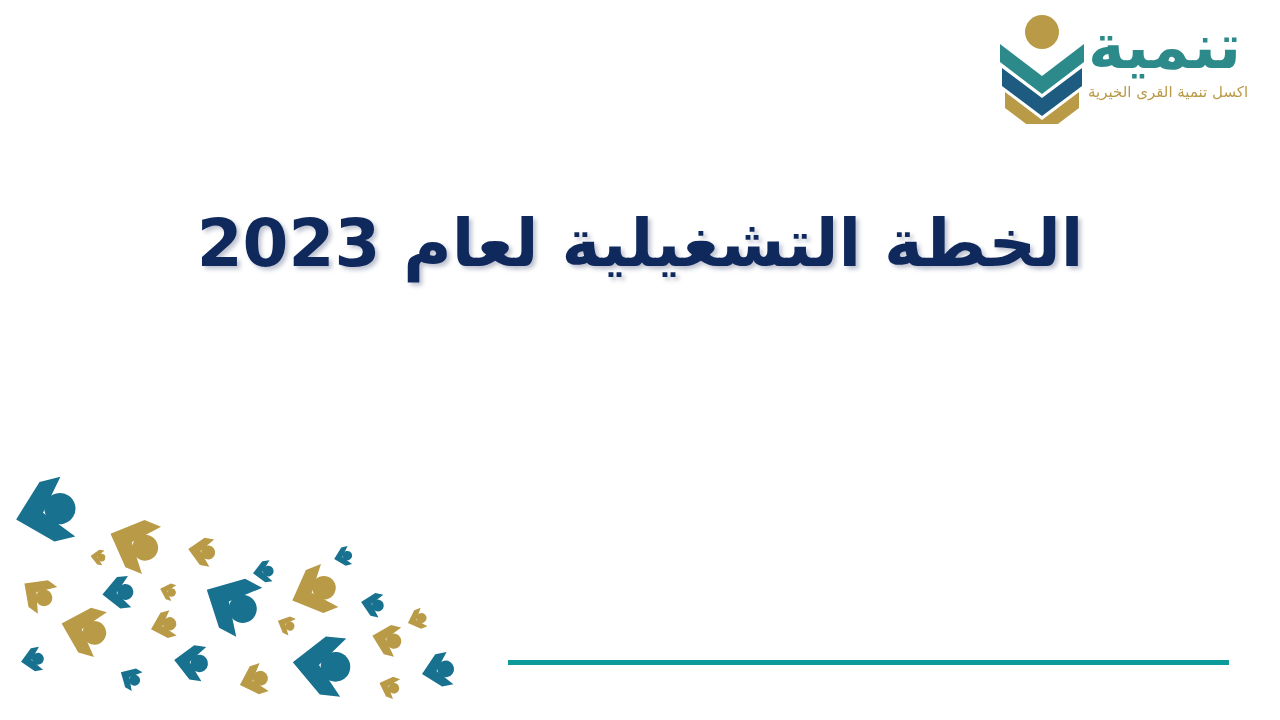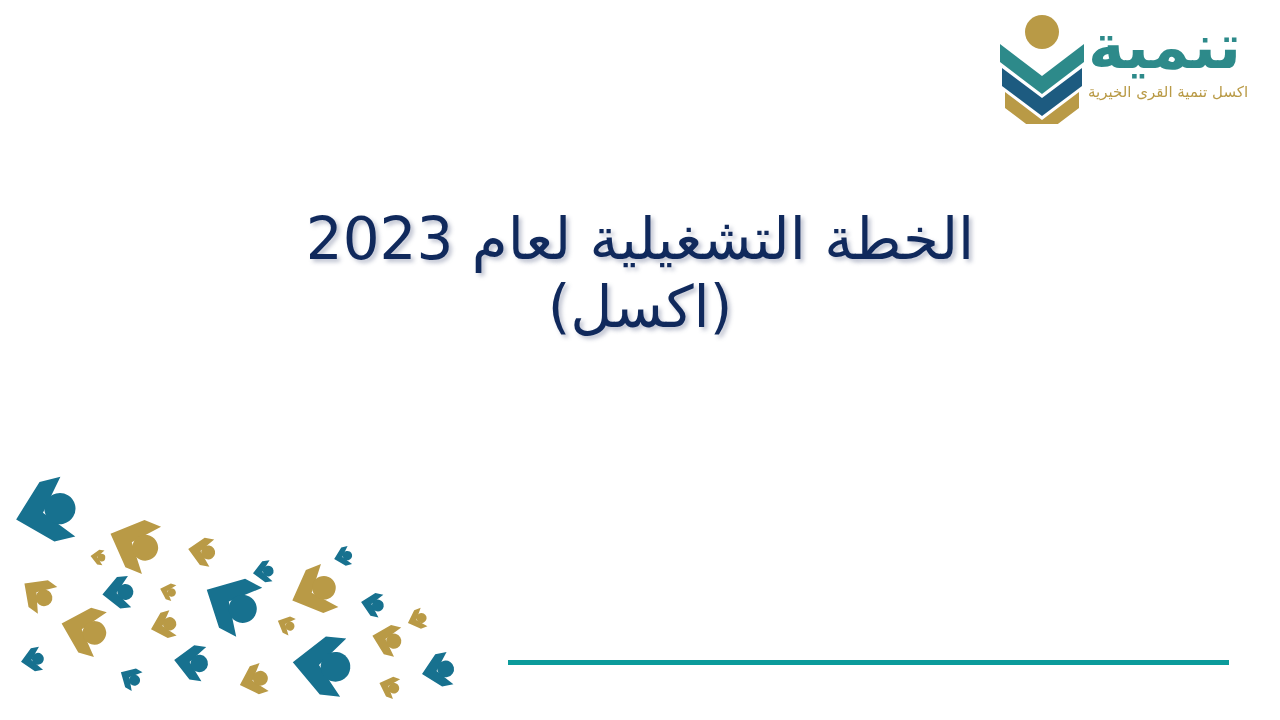--- a/index.html
+++ b/index.html
@@ -67,22 +67,22 @@
   
   #title-block {
     position: absolute;
     left: 0;
     right: 0;
     top: 205px;
     text-align: center;
   }
   .title-line {
     font-family: "DejaVu Sans", sans-serif;
-    font-weight: normal;
-    font-size: 58px;
+    font-weight: bold;
+    font-size: 66px;
     line-height: 1.18;
     color: #10295c;
     text-shadow: 3px 3px 4px rgba(110,120,150,0.45);
     white-space: nowrap;
     direction: rtl;
   }
 
   
   #pattern {
     position: absolute;
@@ -122,21 +122,20 @@
     </svg>
 
     <div id="logo-text-block">
       <div id="logo-wordmark">تنمية</div>
       <div id="logo-subtitle">اكسل تنمية القرى الخيرية</div>
     </div>
   </div>
 
   <div id="title-block">
     <div class="title-line">الخطة التشغيلية لعام 2023</div>
-    <div class="title-line">(اكسل)</div>
   </div>
 
   <svg id="pattern" viewBox="0 0 480 258" aria-hidden="true">
     <defs>
 
       <g id="person-glyph">
         <path d="M 13 -15 L 2.5 -15 L -13 0 L 2.5 15 L 13 15 L 0.5 0 Z"></path>
         <circle cx="9" cy="0" r="7.6"></circle>
       </g>
     </defs>

